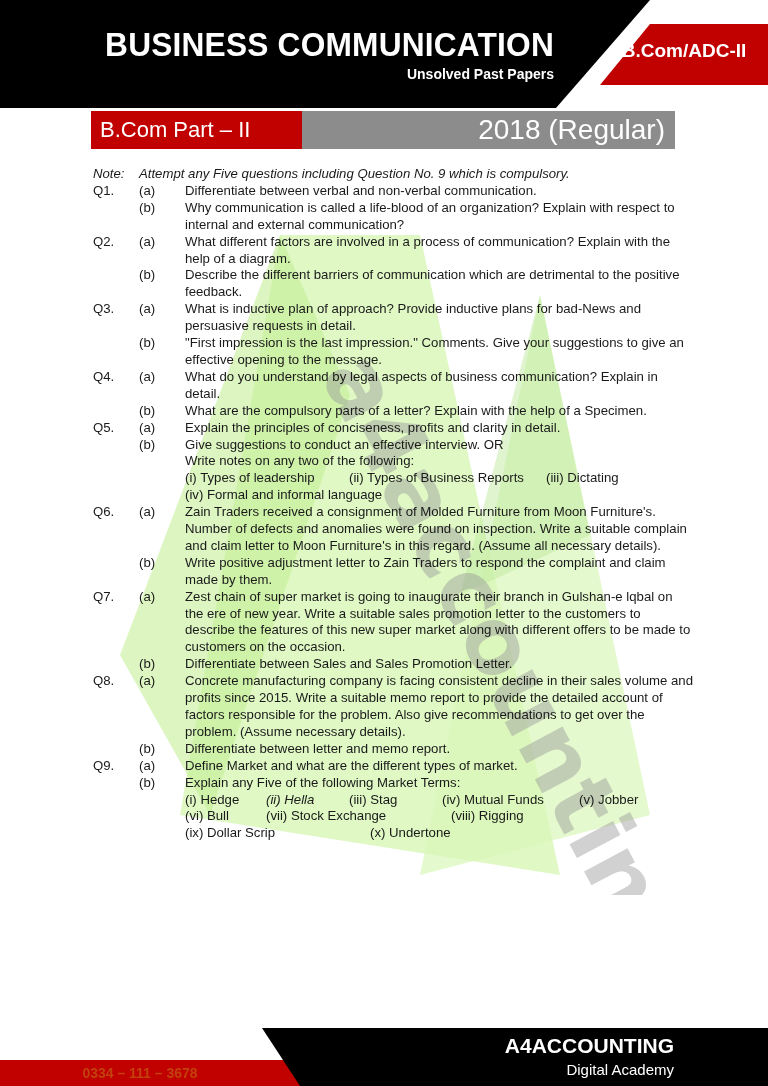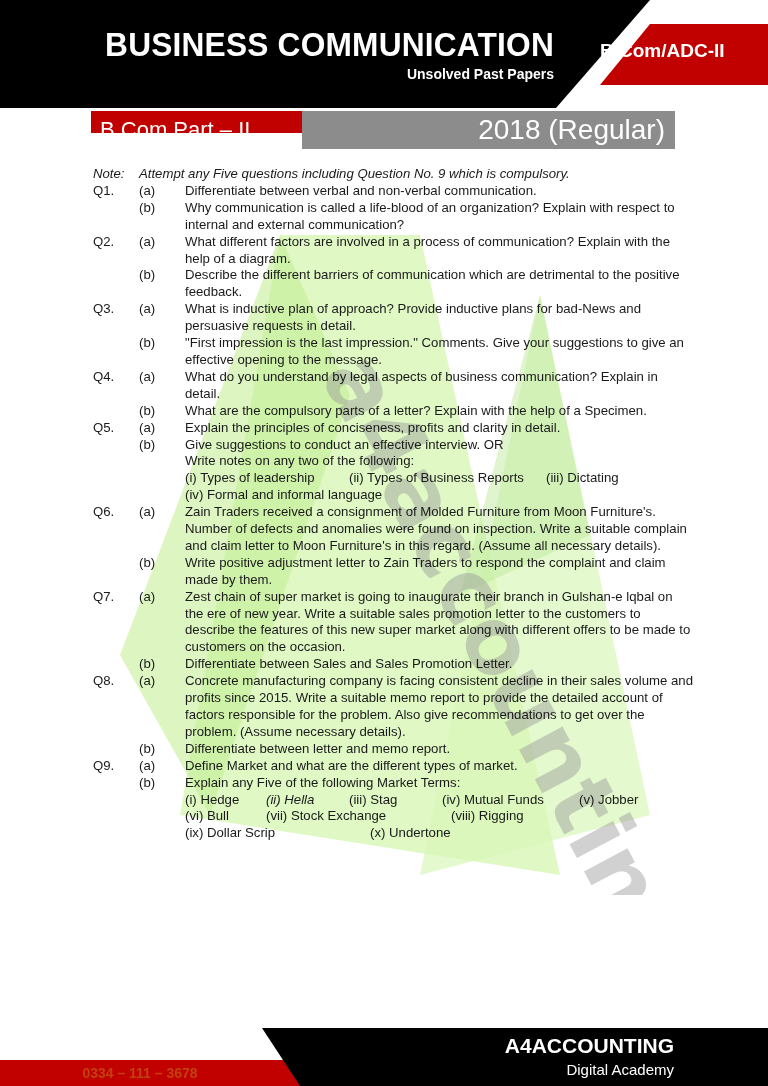--- a/index.html
+++ b/index.html
@@ -6,25 +6,25 @@
   html, body { width:768px; height:1086px; background:#ffffff; overflow:hidden; }
   body { position:relative; font-family:"Liberation Sans", "DejaVu Sans", sans-serif; color:#1a1a1a; }
 
   
   .hdr-black { position:absolute; left:0; top:0; width:768px; height:108px; }
   .hdr-black svg { position:absolute; left:0; top:0; }
   .hdr-title { position:absolute; left:74px; top:26px; width:480px; text-align:right;
     font-family:"Liberation Sans", sans-serif; font-weight:bold; font-size:33px; color:#fff; letter-spacing:0.2px; transform:scaleX(0.96); transform-origin:right center; }
   .hdr-sub { position:absolute; left:300px; top:66px; width:254px; text-align:right;
     font-weight:bold; font-size:14px; color:#fff; }
-  .hdr-badge { position:absolute; left:600px; top:40px; width:168px; text-align:left;
+  .hdr-badge { position:absolute; left:600px; top:40px; width:168px; text-align:center;
     font-weight:bold; font-size:19px; color:#fff; }
 
   .band { position:absolute; left:91px; top:111px; width:584px; height:38px; }
-  .band-left { position:absolute; left:0; top:0; width:211px; height:22px; background:#c10000; }
+  .band-left { position:absolute; left:0; top:0; width:211px; height:38px; background:#c10000; }
   .band-right { position:absolute; left:211px; top:0; width:373px; height:38px; background:#8c8c8c; }
   .band-left-text { position:absolute; left:9px; top:6px; font-size:22px; color:#fff; }
   .band-right-text { position:absolute; right:10px; top:3px; font-size:28px; color:#fff; }
 
   
   .wm { position:absolute; left:90px; top:175px; width:600px; height:720px; pointer-events:none; }
 
   
   .paper { position:absolute; left:93px; top:166px; width:600px; font-size:13.2px; line-height:16.9px; }
   .note { display:flex; font-style:italic; }

